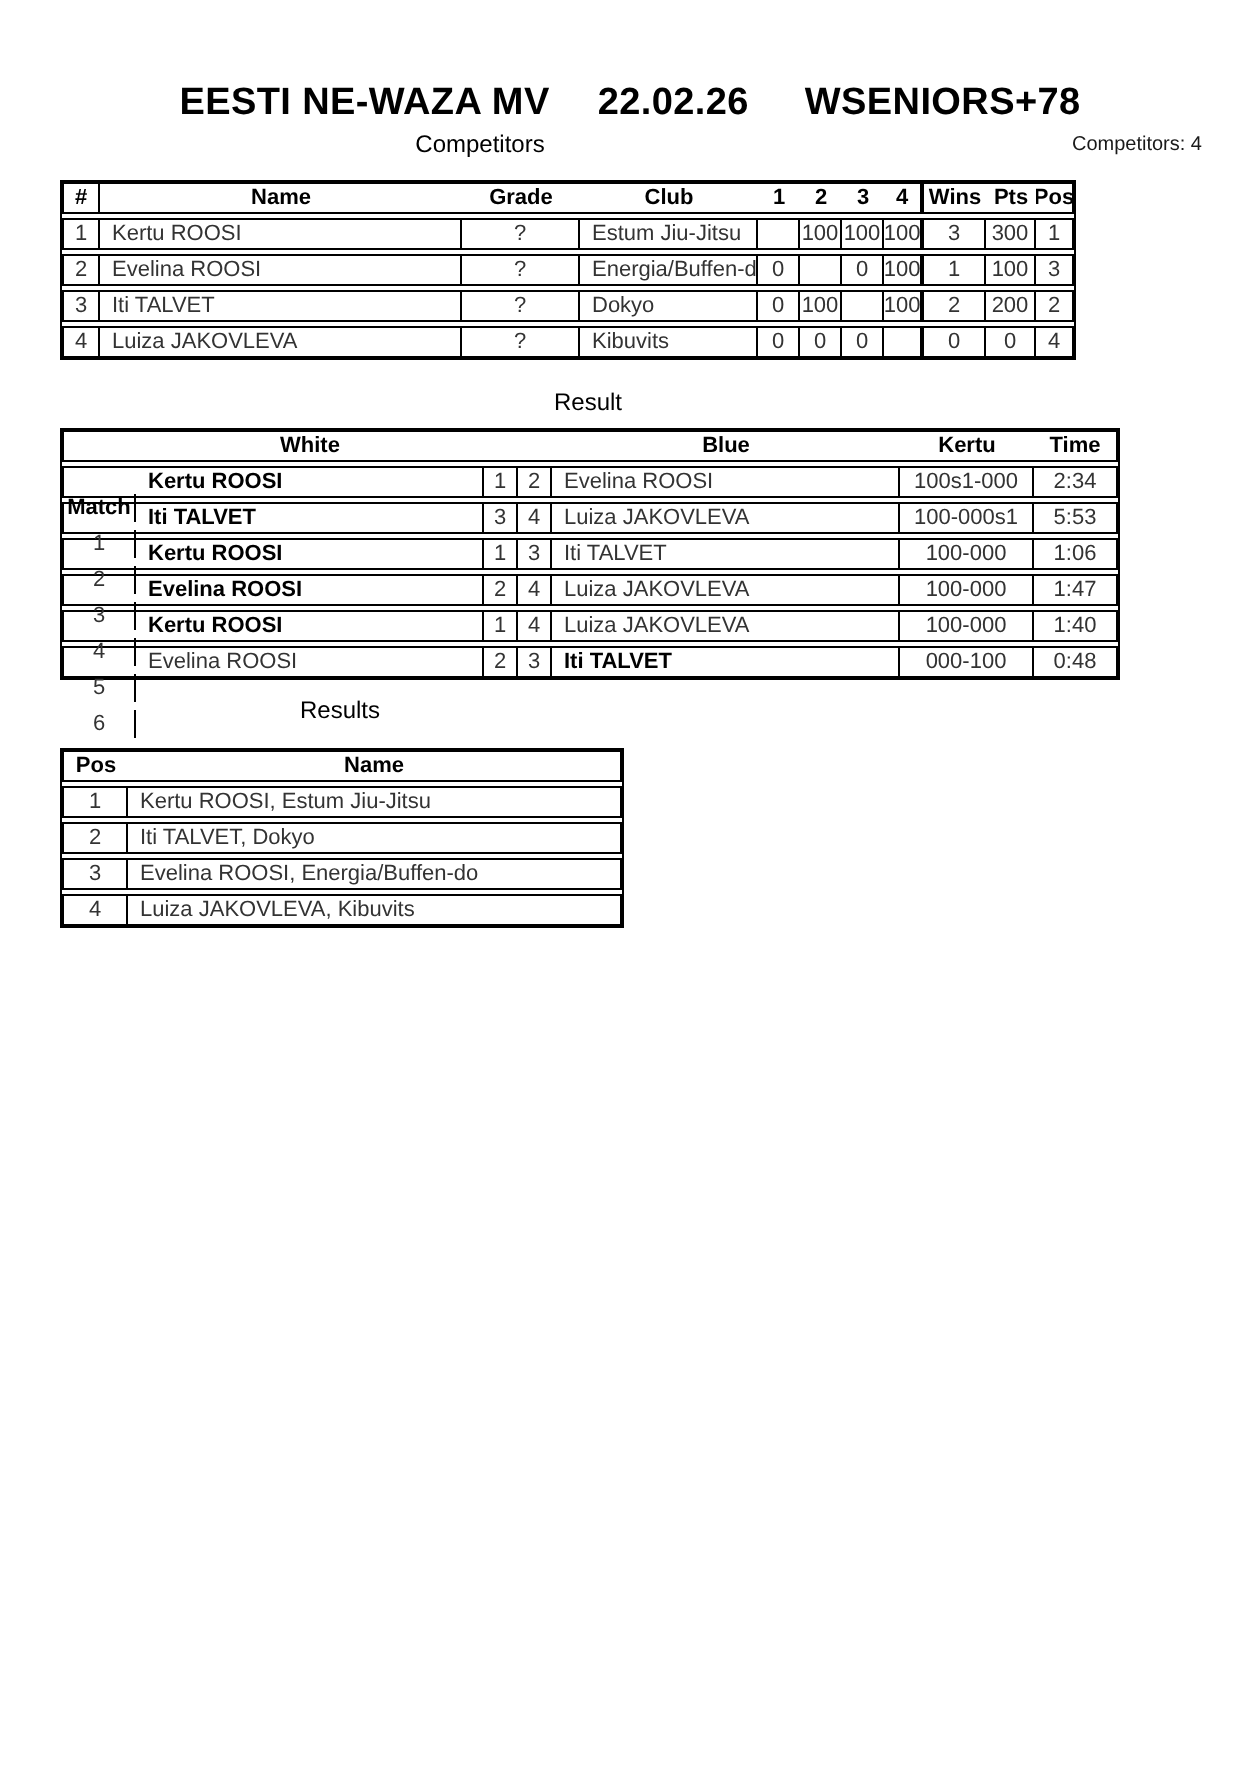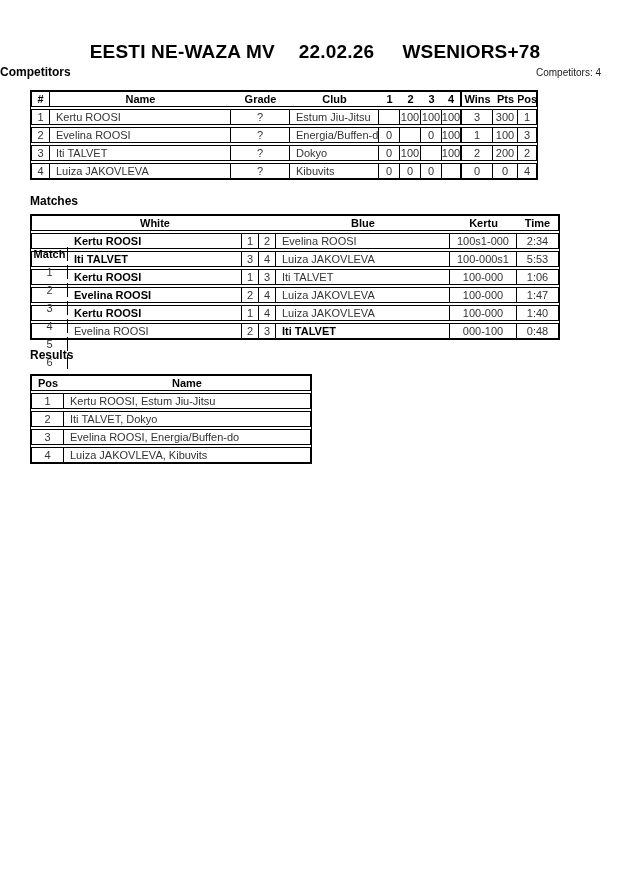--- a/index.html
+++ b/index.html
@@ -10,21 +10,21 @@
   }
   .title-row {
     position:absolute; top:41px; left:0; width:630px;
     text-align:center; font-weight:bold; font-size:19px;
     white-space:nowrap; letter-spacing:0.2px;
   }
   .t-date { margin-left:24px; }
   .t-cat  { margin-left:28px; }
 
   .sec-heading {
-    position:absolute; font-weight:bold; font-size:12px; 
+    position:absolute; font-weight:normal; font-size:12px; text-align:center;
   }
   #competitors-heading { top:65px;  left:0;    width:480px; }
   #matches-heading     { top:194px; left:30px; width:528px; }
   #results-heading     { top:348px; left:30px; width:280px; }
 
   .count-label { position:absolute; top:67px; right:29px; font-size:10px; color:#1a1a1a; }
 
   .tbl { position:absolute; border:1px solid #000; background:#fff; }
   #competitors-table { left:30px; top:90px;  width:506px; }
   #matches-table     { left:30px; top:214px; width:528px; }
@@ -145,21 +145,21 @@
     <div class="cell c-r bR">0</div>
     <div class="cell c-r bR">0</div>
     <div class="cell c-r bR">0</div>
     <div class="cell c-r4 bR2"></div>
     <div class="cell c-wins bR">0</div>
     <div class="cell c-pts bR">0</div>
     <div class="cell c-pos">4</div>
   </div>
 </div>
 
-<div class="sec-heading" id="matches-heading">Matches</div>
+<div class="sec-heading" id="matches-heading">Result</div>
 
 <div class="tbl" id="matches-table">
   <div class="row hdr">
     <div class="cell m-match bR">Match</div>
     <div class="cell m-name">White</div>
     <div class="cell m-n"></div>
     <div class="cell m-n"></div>
     <div class="cell m-name">Blue</div>
     <div class="cell m-result">Kertu</div>
     <div class="cell m-time">Time</div>

